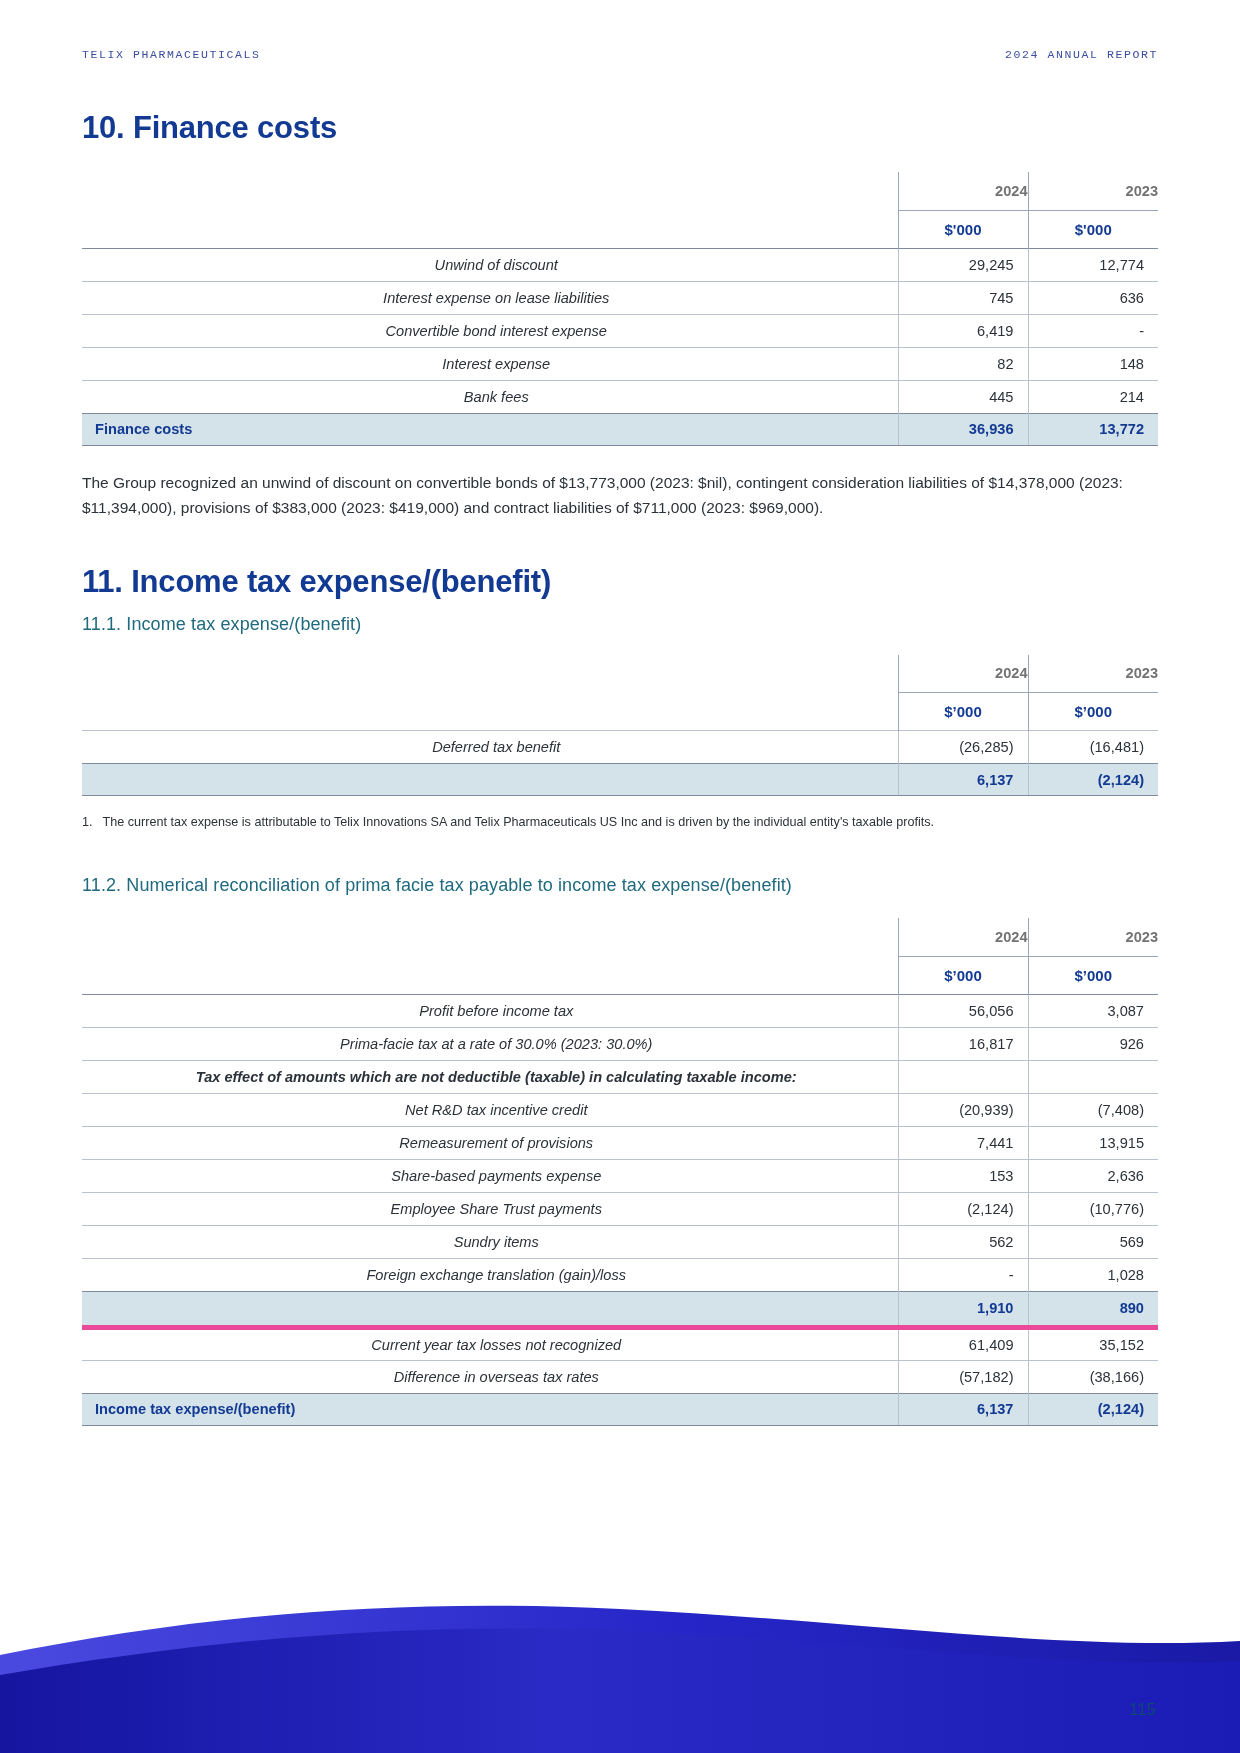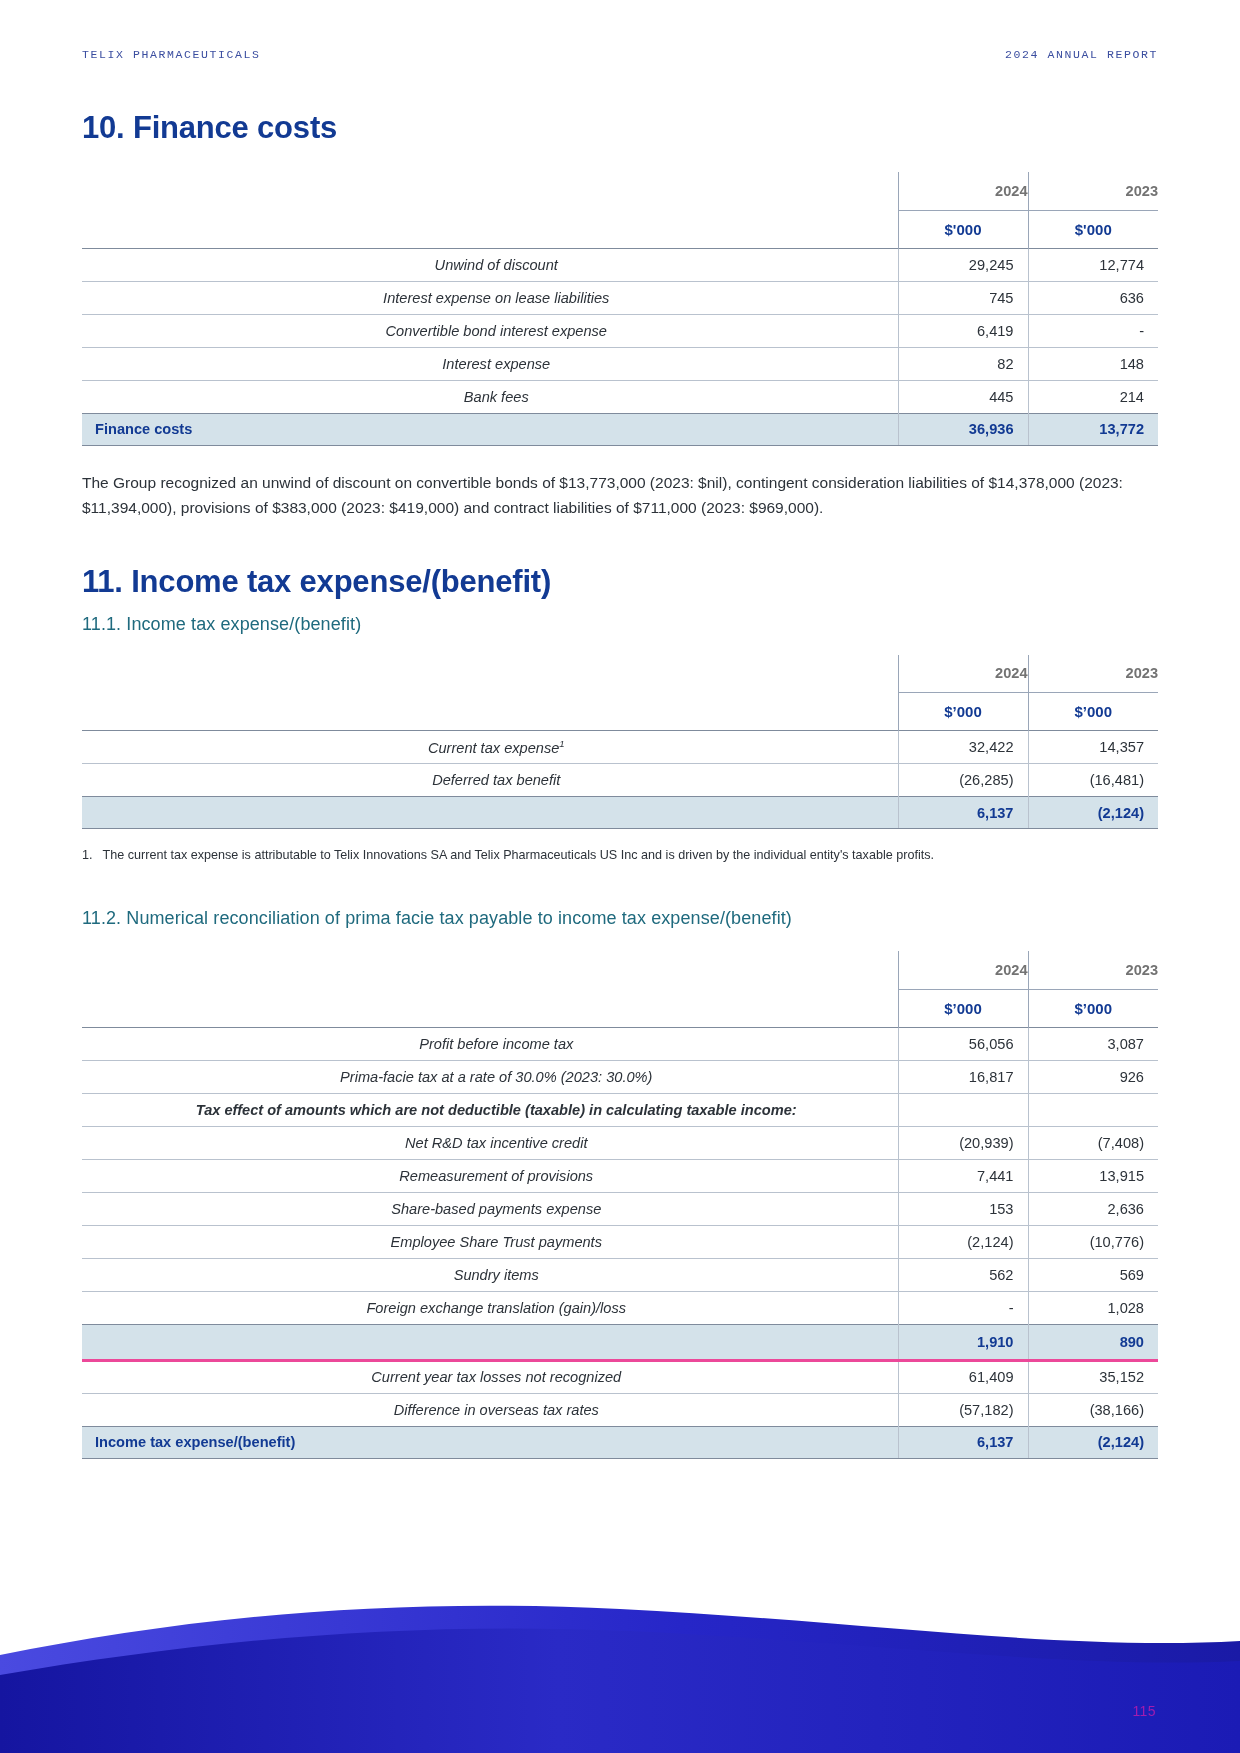--- a/index.html
+++ b/index.html
@@ -80,40 +80,40 @@
     height:32px; vertical-align:middle;
     background:#d4e2ea; font-weight:700; color:#123a93;
     border-top:1px solid #7f8b9c; border-bottom:1px solid #7f8b9c;
   }
   tr.total td.lab { text-align:left; padding-left:13px; }
   tr.total td.num { text-align:right; padding-right:14px; border-left:1px solid #b9c2ce; }
 
   tr.subtotal td {
     height:36px; vertical-align:middle;
     background:#d4e2ea; font-weight:700; color:#123a93;
-    border-top:1px solid #7f8b9c; border-bottom:3px solid #ec4899;
+    border-top:1px solid #7f8b9c; border-bottom:5px solid #ec4899;
   }
   tr.subtotal td.lab { text-align:left; padding-left:13px; }
   tr.subtotal td.num { text-align:right; padding-right:14px; border-left:1px solid #b9c2ce; }
 
   
   .footnote {
     margin-top:16px; font-size:12.6px; line-height:21px; color:#2c3239;
     display:flex; gap:10px;
   }
   .footnote .fn-num { flex:0 0 auto; }
   .footnote .fn-txt { flex:1 1 auto; }
   sup.fn { font-size:9.5px; vertical-align:super; }
 
   
   .footer-wave { position:absolute; left:0; bottom:0; width:1240px; height:230px; }
   .footer-wave svg { display:block; width:1240px; height:230px; }
   .page-num {
     position:absolute; right:84px; bottom:34px;
-    color:#a21caf; font-size:14px; font-weight:400; letter-spacing:0.4px;
+    color:#0c4a6e; font-size:16px; font-weight:400; letter-spacing:0.4px;
   }
 </style>
 </head>
 <body>
 
 <div class="page">
 
   <div class="run-header">
     <span>TELIX PHARMACEUTICALS</span>
     <span>2024 ANNUAL REPORT</span>
@@ -191,25 +191,20 @@
           <td class="lab"></td>
           <td class="num">2024</td>
           <td class="num">2023</td>
         </tr>
         <tr class="hdr-unit">
           <td class="lab"></td>
           <td class="num">$’000</td>
           <td class="num">$’000</td>
         </tr>
 
-        <tr class="data firstdata">
-          <td class="lab"><span>Current tax expense</span><sup class="fn">1</sup></td>
-          <td class="num">32,422</td>
-          <td class="num">14,357</td>
-        </tr>
         <tr class="data">
           <td class="lab">Deferred tax benefit</td>
           <td class="num">(26,285)</td>
           <td class="num">(16,481)</td>
         </tr>
 
         <tr class="total">
           <td class="lab"></td>
           <td class="num">6,137</td>
           <td class="num">(2,124)</td>

